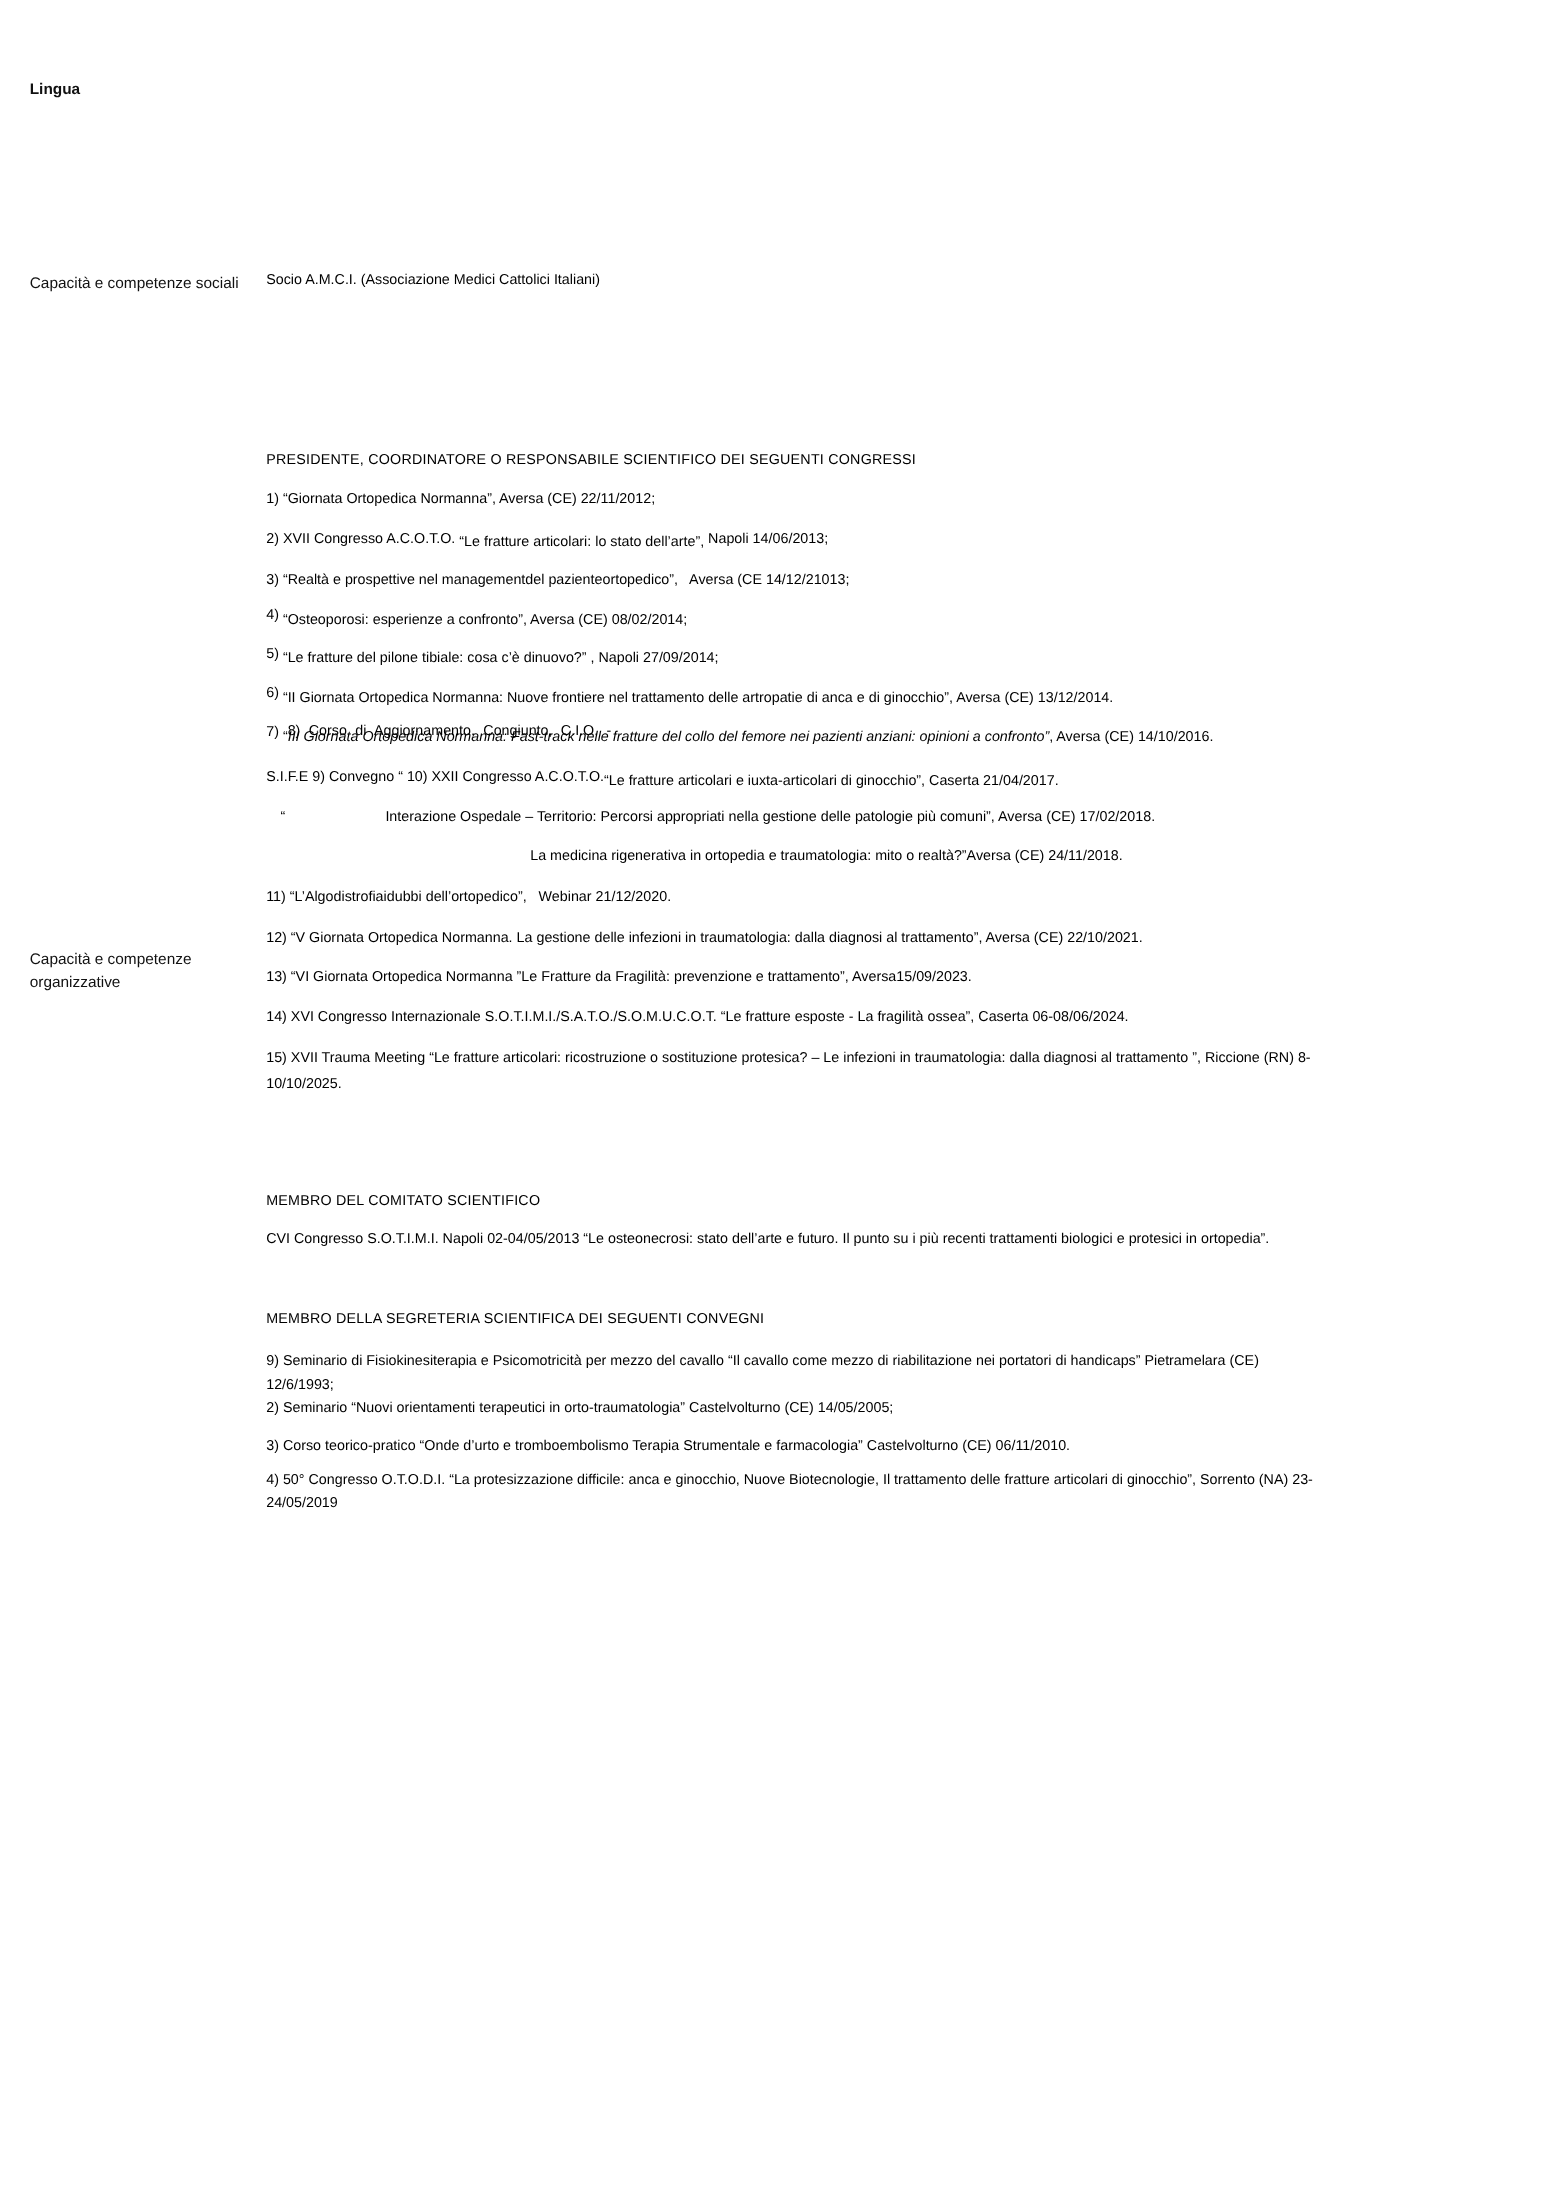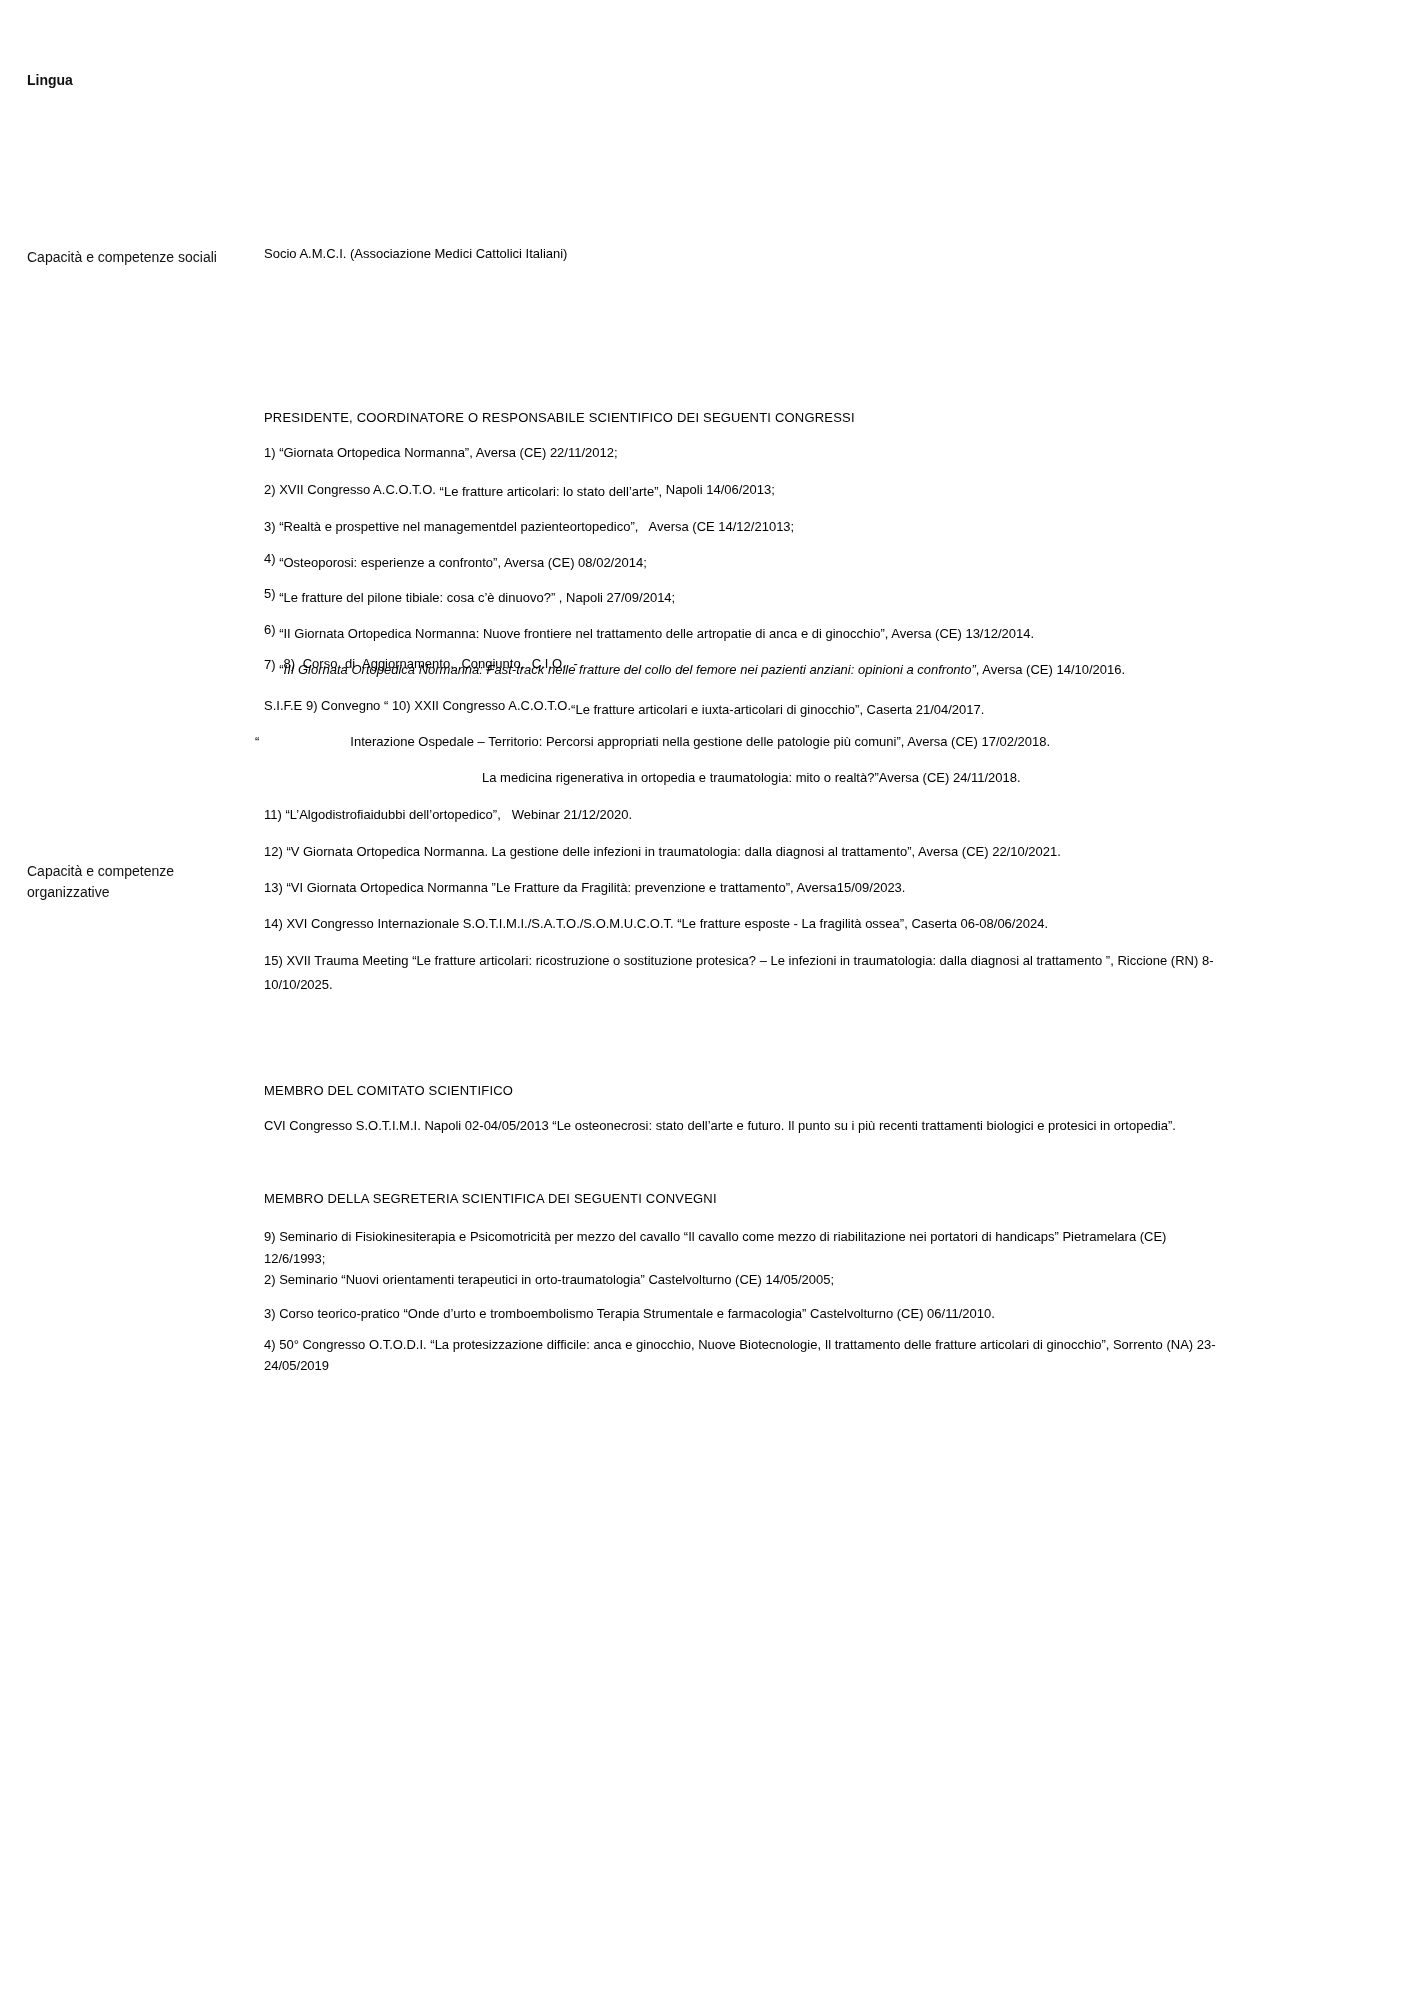--- a/index.html
+++ b/index.html
@@ -1,21 +1,21 @@
 <!DOCTYPE html>
 <html><head>
 <meta charset="utf-8">
 <style>
   html,body{margin:0;padding:0;}
   body{
     width:1414px;height:2000px;position:relative;background:#ffffff;
     font-family:"Liberation Sans","DejaVu Sans",sans-serif;color:#000;
     overflow:hidden;
   }
-  .row{position:absolute;left:264px;font-size:13px;line-height:16px;white-space:nowrap;}
+  .row{position:absolute;left:242px;font-size:13px;line-height:16px;white-space:nowrap;}
   .lbl{position:absolute;left:27px;font-size:14px;line-height:21px;color:#111;}
   .bold{font-weight:bold;}
   .it{}
   .caps{letter-spacing:.2px;text-align:right;}
   .raise{position:relative;top:-4px;}
   .raise5{position:relative;top:-5px;}
   .drop2{position:relative;top:2px;}
   .drop4{position:relative;top:4px;}
   .ovwrap{position:relative;font-style:italic;}
   .ov-top{position:absolute;left:0;top:-6px;font-style:normal;word-spacing:4px;white-space:nowrap;text-align:center;}

